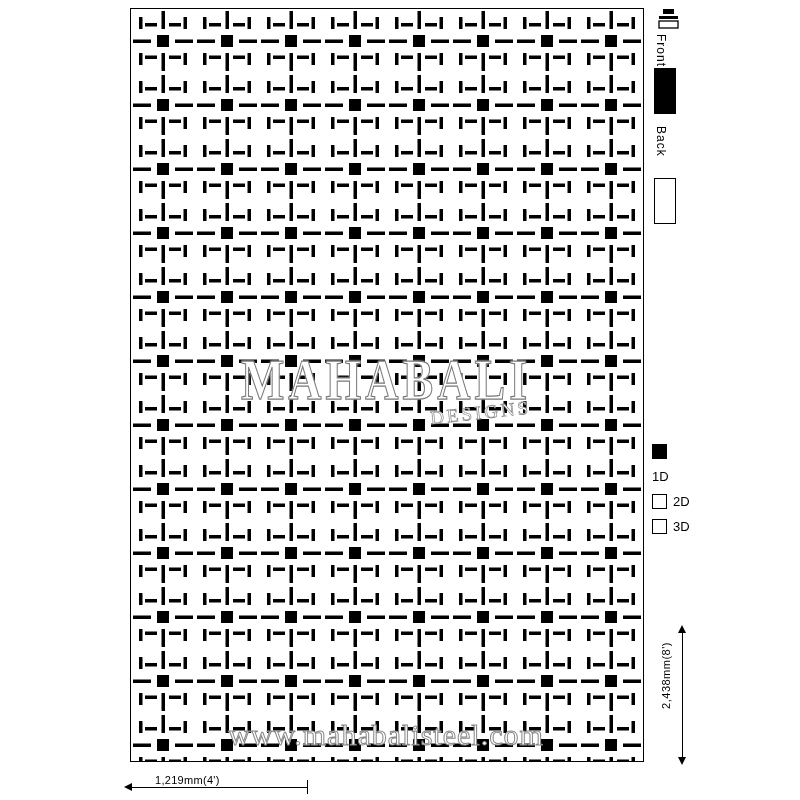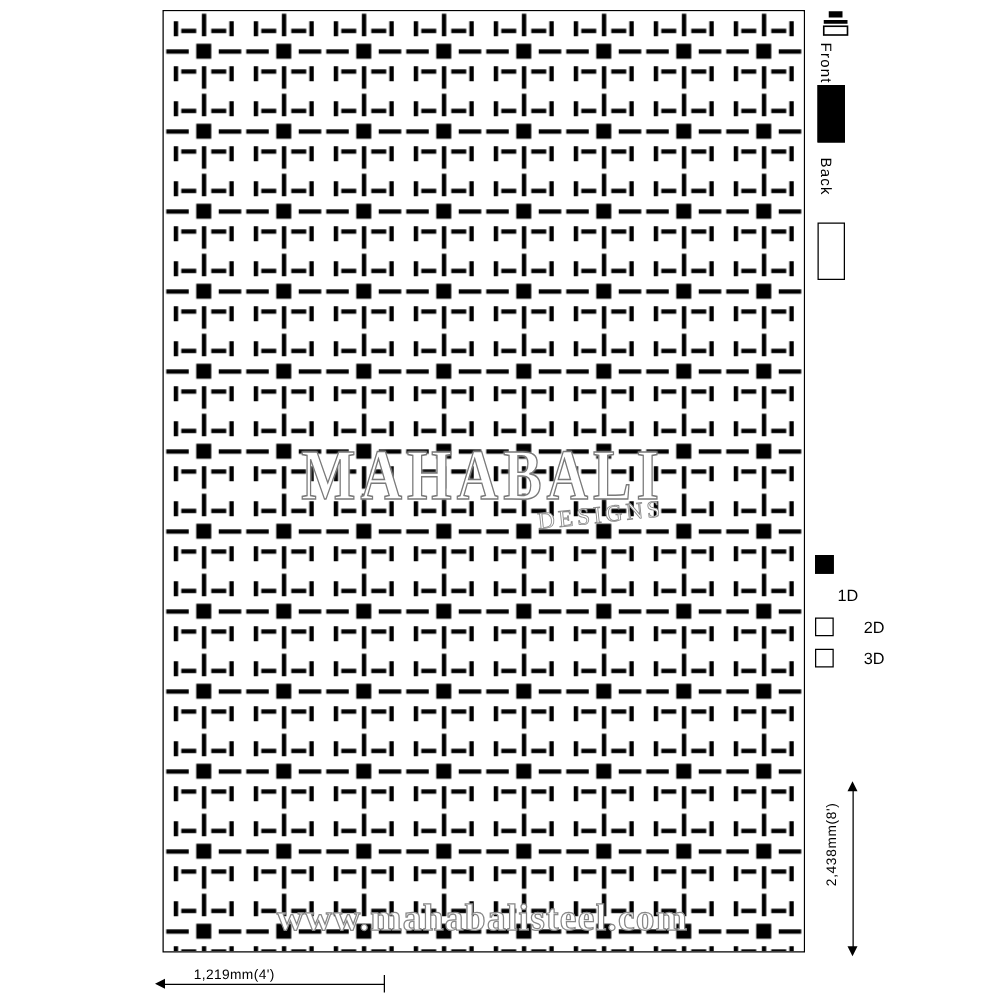--- a/index.html
+++ b/index.html
@@ -73,21 +73,20 @@
     top: 718px;
     width: 512px;
     text-align: center;
     font-family: "Liberation Serif", serif;
     font-size: 30px;
     letter-spacing: 1px;
     color: #ffffff;
     -webkit-text-stroke: 1px #888;
     pointer-events: none;
     white-space: nowrap;
-    font-weight: bold;
   }
 
   
   #legend {
     position: absolute;
     left: 652px;
     top: 8px;
     width: 60px;
   }
   .legend-block { position: absolute; }
@@ -131,21 +130,20 @@
     border: 1.2px solid #000;
     box-sizing: border-box;
   }
   .d-box.filled { background: #000; }
   .d-box.mid    { background: #fff; }
   .d-box.light  { background: #fff; }
   .d-label {
     font-size: 13px;
     color: #000;
     font-family: "Liberation Sans", sans-serif;
-    margin-left: 18px;
   }
 
   
   #dim-height {
     position: absolute;
     left: 660px;
     top: 630px;
     height: 130px;
     width: 40px;
   }

